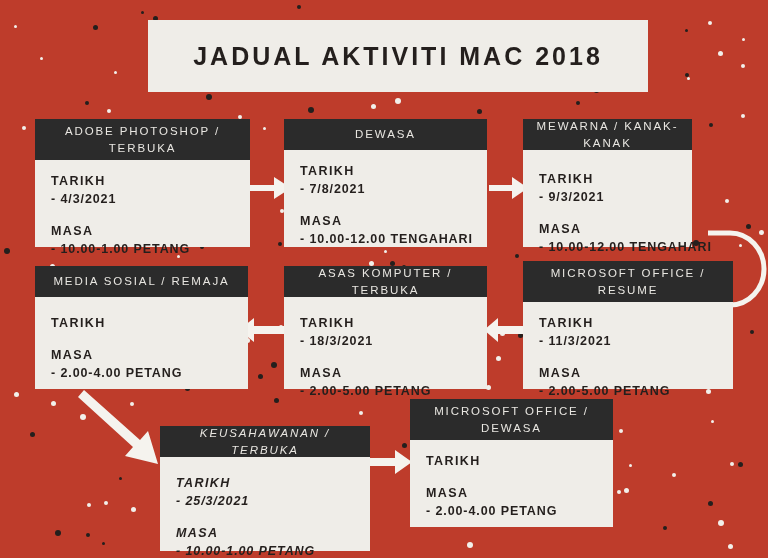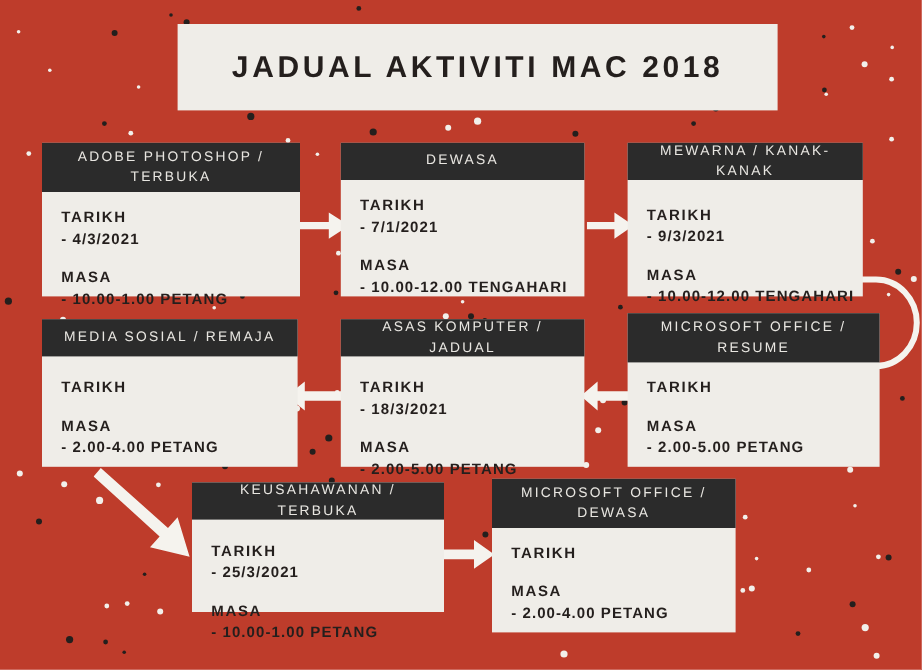--- a/index.html
+++ b/index.html
@@ -360,28 +360,28 @@
   </div>
 
   <div class="card" style="left:284px; top:119px; width:203px; height:128px;">
     <div class="card-header two-line">
       <div>
         <div>DEWASA</div>
       </div>
     </div>
     <div class="card-body">
       <div class="field-label">TARIKH</div>
-      <div class="field-value">- 7/1/2021</div>
+      <div class="field-value">- 7/8/2021</div>
       <div class="field-gap"></div>
       <div class="field-label">MASA</div>
       <div class="field-value">- 10.00-12.00 TENGAHARI</div>
     </div>
   </div>
 
-  <div class="card" style="left:523px; top:119px; width:196px; height:128px;">
+  <div class="card" style="left:523px; top:119px; width:169px; height:128px;">
     <div class="card-header one-line">
       <div>
         <div>MEWARNA / KANAK-KANAK</div>
       </div>
     </div>
     <div class="card-body" style="padding-top:21px;">
       <div class="field-label">TARIKH</div>
       <div class="field-value">- 9/3/2021</div>
       <div class="field-gap"></div>
       <div class="field-label">MASA</div>
@@ -399,48 +399,49 @@
       <div class="field-label">TARIKH</div>
       <div class="field-gap"></div>
       <div class="field-label">MASA</div>
       <div class="field-value">- 2.00-4.00 PETANG</div>
     </div>
   </div>
 
   <div class="card" style="left:284px; top:266px; width:203px; height:123px;">
     <div class="card-header one-line">
       <div>
-        <div>ASAS KOMPUTER / JADUAL</div>
+        <div>ASAS KOMPUTER / TERBUKA</div>
       </div>
     </div>
     <div class="card-body" style="padding-top:18px;">
       <div class="field-label">TARIKH</div>
       <div class="field-value">- 18/3/2021</div>
       <div class="field-gap"></div>
       <div class="field-label">MASA</div>
       <div class="field-value">- 2.00-5.00 PETANG</div>
     </div>
   </div>
 
   <div class="card" style="left:523px; top:261px; width:210px; height:128px;">
     <div class="card-header two-line">
       <div>
         <div>MICROSOFT OFFICE /</div>
         <div>RESUME</div>
       </div>
     </div>
     <div class="card-body">
       <div class="field-label">TARIKH</div>
+      <div class="field-value">- 11/3/2021</div>
       <div class="field-gap"></div>
       <div class="field-label">MASA</div>
       <div class="field-value">- 2.00-5.00 PETANG</div>
     </div>
   </div>
 
-  <div class="card" style="left:160px; top:402px; width:210px; height:108px;">
+  <div class="card" style="left:160px; top:426px; width:210px; height:125px;font-style:italic;">
     <div class="card-header one-line">
       <div>
         <div>KEUSAHAWANAN / TERBUKA</div>
       </div>
     </div>
     <div class="card-body" style="padding-top:18px;">
       <div class="field-label">TARIKH</div>
       <div class="field-value">- 25/3/2021</div>
       <div class="field-gap"></div>
       <div class="field-label">MASA</div>

